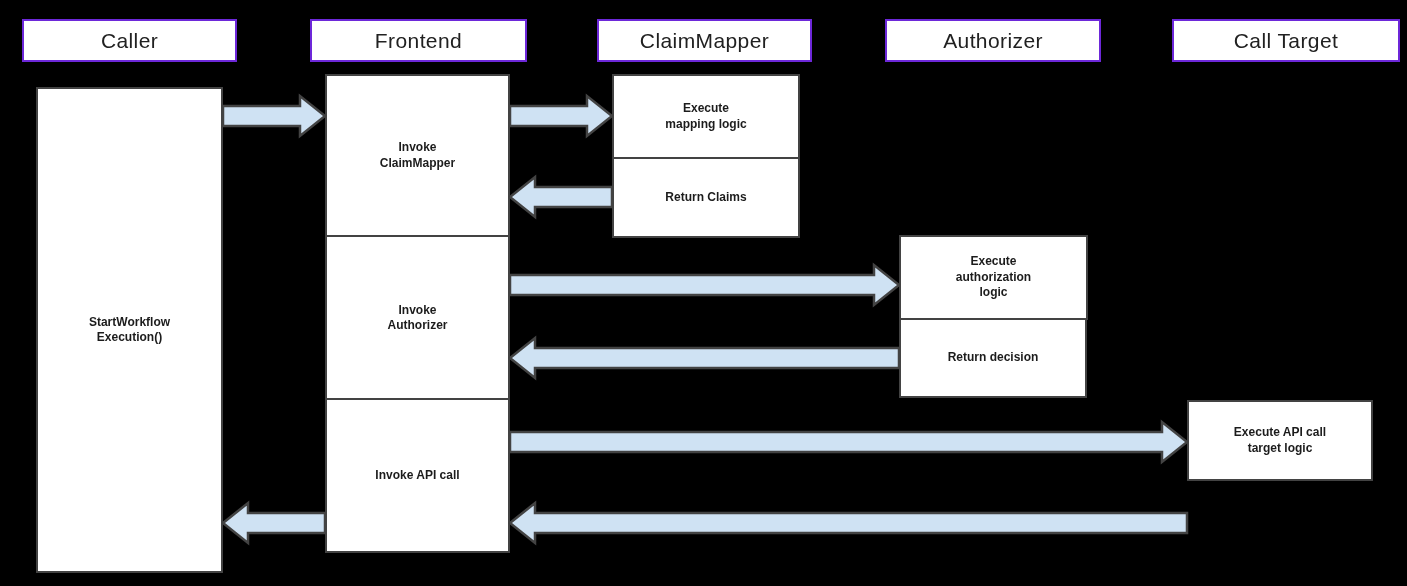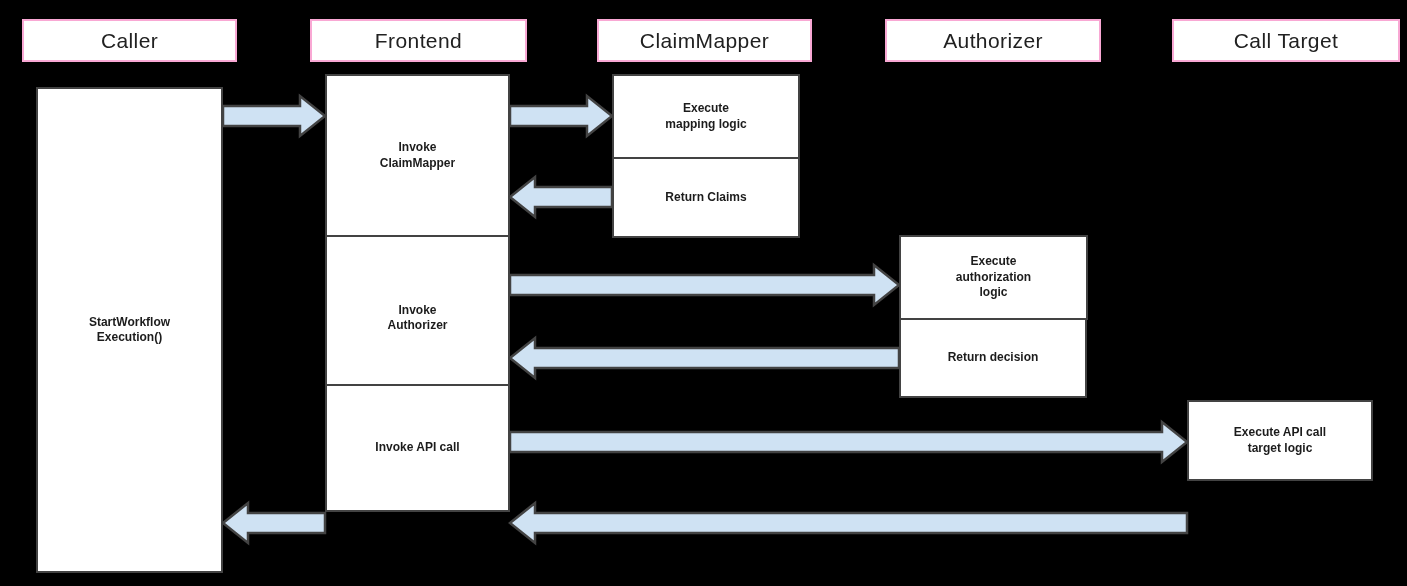--- a/index.html
+++ b/index.html
@@ -11,21 +11,21 @@
   }
   .stage {
     position: relative;
     width: 1407px; height: 586px;
     background: #000000;
   }
   .lane-header {
     position: absolute;
     box-sizing: border-box;
     background: #ffffff;
-    border: 2px solid #f9a8d4;
+    border: 2px solid #6d28d9;
     display: flex;
     align-items: center;
     justify-content: center;
     font-size: 21px;
     font-weight: 500;
     letter-spacing: 0.4px;
     color: #212121;
     height: 43px;
   }
   .node {
@@ -68,21 +68,21 @@
   <div class="lane-header" style="left:885px; top:19px; width:216px;">Authorizer</div>
   <div class="lane-header" style="left:1172px; top:19px; width:228px;">Call Target</div>
 
   <div class="node" style="left:36px; top:87px; width:187px; height:486px;">StartWorkflow
 Execution()</div>
 
   <div class="node" style="left:325px; top:74px; width:185px; height:163px;">Invoke
 ClaimMapper</div>
   <div class="node" style="left:325px; top:235px; width:185px; height:166px;">Invoke
 Authorizer</div>
-  <div class="node" style="left:325px; top:384px; width:185px; height:128px;">Invoke API call</div>
+  <div class="node" style="left:325px; top:398px; width:185px; height:155px;">Invoke API call</div>
 
   <div class="node" style="left:612px; top:74px; width:188px; height:85px;">Execute
 mapping logic</div>
   <div class="node" style="left:612px; top:157px; width:188px; height:81px;">Return Claims</div>
 
   <div class="node" style="left:899px; top:235px; width:189px; height:85px;">Execute
 authorization
 logic</div>
   <div class="node" style="left:899px; top:318px; width:188px; height:80px;">Return decision</div>
 

